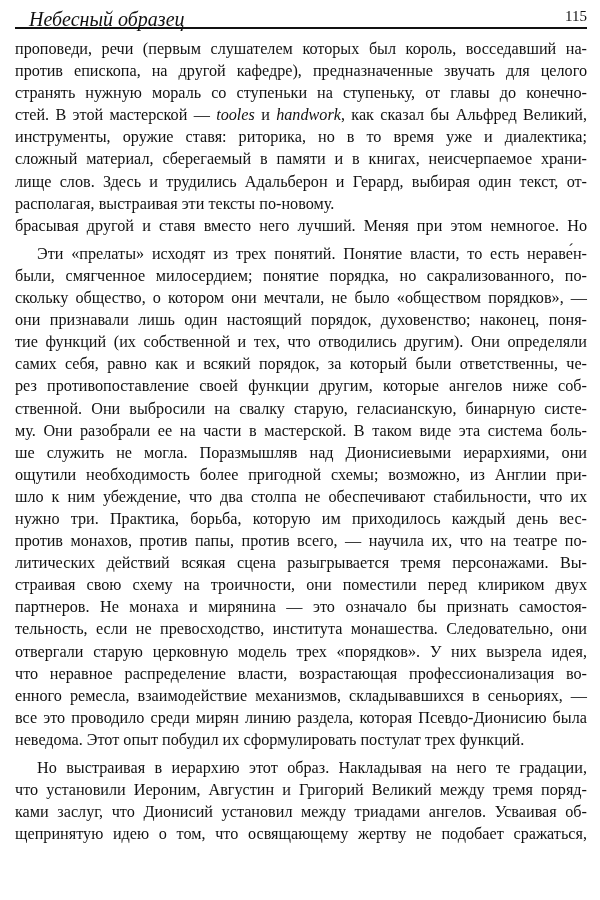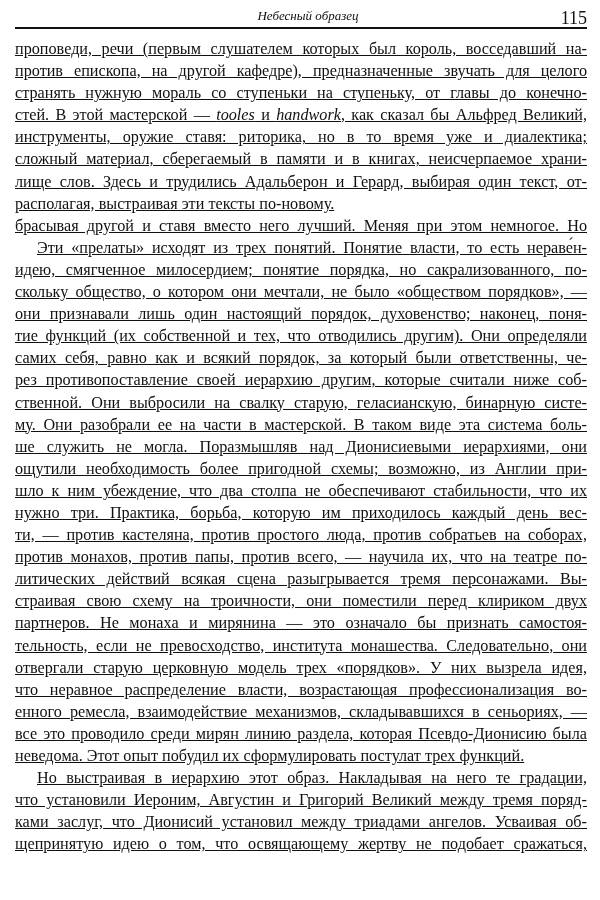--- a/index.html
+++ b/index.html
@@ -8,35 +8,35 @@
     position: absolute; left: 15px; top: 0; width: 572px;
     font-family: "Liberation Serif", "DejaVu Serif", serif;
     color: #111;
   }
   .running-head {
     position: relative; height: 27px;
     border-bottom: 2px solid #111;
   }
   .running-title {
     position: absolute; left: 14px; right: 0; top: 8px;
-    text-align: center; font-style: italic; font-size: 13px;
+    font-style: italic; font-size: 20px;
   }
   .folio {
-    position: absolute; right: 0; top: 8px; font-size: 18px;
+    position: absolute; right: 0; top: 8px; font-size: 15px;
   }
   .body-text {
     margin-top: 9px;
     font-size: 16.2px; line-height: 22.1px;
     text-align: justify;
   }
   .line { display: block; text-align: justify; text-align-last: justify; white-space: nowrap; overflow: visible; }
   .line.last { text-align-last: left; }
   .line.indent { text-indent: 22px; }
-  .para { margin: 0; text-decoration: underline; }
-  .para + .para { margin-top: 0; }
+  .para { margin: 0; }
+  .para + .para { margin-top: 6px; }
   em { font-style: italic; }
 </style>
 </head>
 <body>
 
 <div class="page">
   <div class="running-head">
     <span class="running-title">Небесный образец</span>
     <span class="folio">115</span>
   </div>
@@ -47,33 +47,32 @@
         <span class="line">странять нужную мораль со ступеньки на ступеньку, от главы до конечно-</span>
         <span class="line">стей. В этой мастерской — <em>tooles</em> и <em>handwork</em>, как сказал бы Альфред Великий,</span>
         <span class="line">инструменты, оружие ставя: риторика, но в то время уже и диалектика;</span>
         <span class="line">сложный материал, сберегаемый в памяти и в книгах, неисчерпаемое храни-</span>
         <span class="line">лище слов. Здесь и трудились Адальберон и Герард, выбирая один текст, от-</span>
         <span class="line last">располагая, выстраивая эти тексты по-новому.</span>
         <span class="line">брасывая другой и ставя вместо него лучший. Меняя при этом немногое. Но</span>
       </div>
       <div class="para">
         <span class="line indent">Эти «прелаты» исходят из трех понятий. Понятие власти, то есть нераве́н-</span>
-        <span class="line">идею, смягченное милосердием; понятие порядка, но сакрализованного, по-</span>
+        <span class="line">были, смягченное милосердием; понятие порядка, но сакрализованного, по-</span>
         <span class="line">скольку общество, о котором они мечтали, не было «обществом порядков», —</span>
         <span class="line">они признавали лишь один настоящий порядок, духовенство; наконец, поня-</span>
         <span class="line">тие функций (их собственной и тех, что отводились другим). Они определяли</span>
         <span class="line">самих себя, равно как и всякий порядок, за который были ответственны, че-</span>
-        <span class="line">рез противопоставление своей иерархию другим, которые считали ниже соб-</span>
+        <span class="line">рез противопоставление своей функции другим, которые ангелов ниже соб-</span>
         <span class="line">ственной. Они выбросили на свалку старую, геласианскую, бинарную систе-</span>
         <span class="line">му. Они разобрали ее на части в мастерской. В таком виде эта система боль-</span>
         <span class="line">ше служить не могла. Поразмышляв над Дионисиевыми иерархиями, они</span>
         <span class="line">ощутили необходимость более пригодной схемы; возможно, из Англии при-</span>
         <span class="line">шло к ним убеждение, что два столпа не обеспечивают стабильности, что их</span>
         <span class="line">нужно три. Практика, борьба, которую им приходилось каждый день вес-</span>
-        <span class="line">ти, — против кастеляна, против простого люда, против собратьев на соборах,</span>
         <span class="line">против монахов, против папы, против всего, — научила их, что на театре по-</span>
         <span class="line">литических действий всякая сцена разыгрывается тремя персонажами. Вы-</span>
         <span class="line">страивая свою схему на троичности, они поместили перед клириком двух</span>
         <span class="line">партнеров. Не монаха и мирянина — это означало бы признать самостоя-</span>
         <span class="line">тельность, если не превосходство, института монашества. Следовательно, они</span>
         <span class="line">отвергали старую церковную модель трех «порядков». У них вызрела идея,</span>
         <span class="line">что неравное распределение власти, возрастающая профессионализация во-</span>
         <span class="line">енного ремесла, взаимодействие механизмов, складывавшихся в сеньориях, —</span>
         <span class="line">все это проводило среди мирян линию раздела, которая Псевдо-Дионисию была</span>
         <span class="line last">неведома. Этот опыт побудил их сформулировать постулат трех функций.</span>

